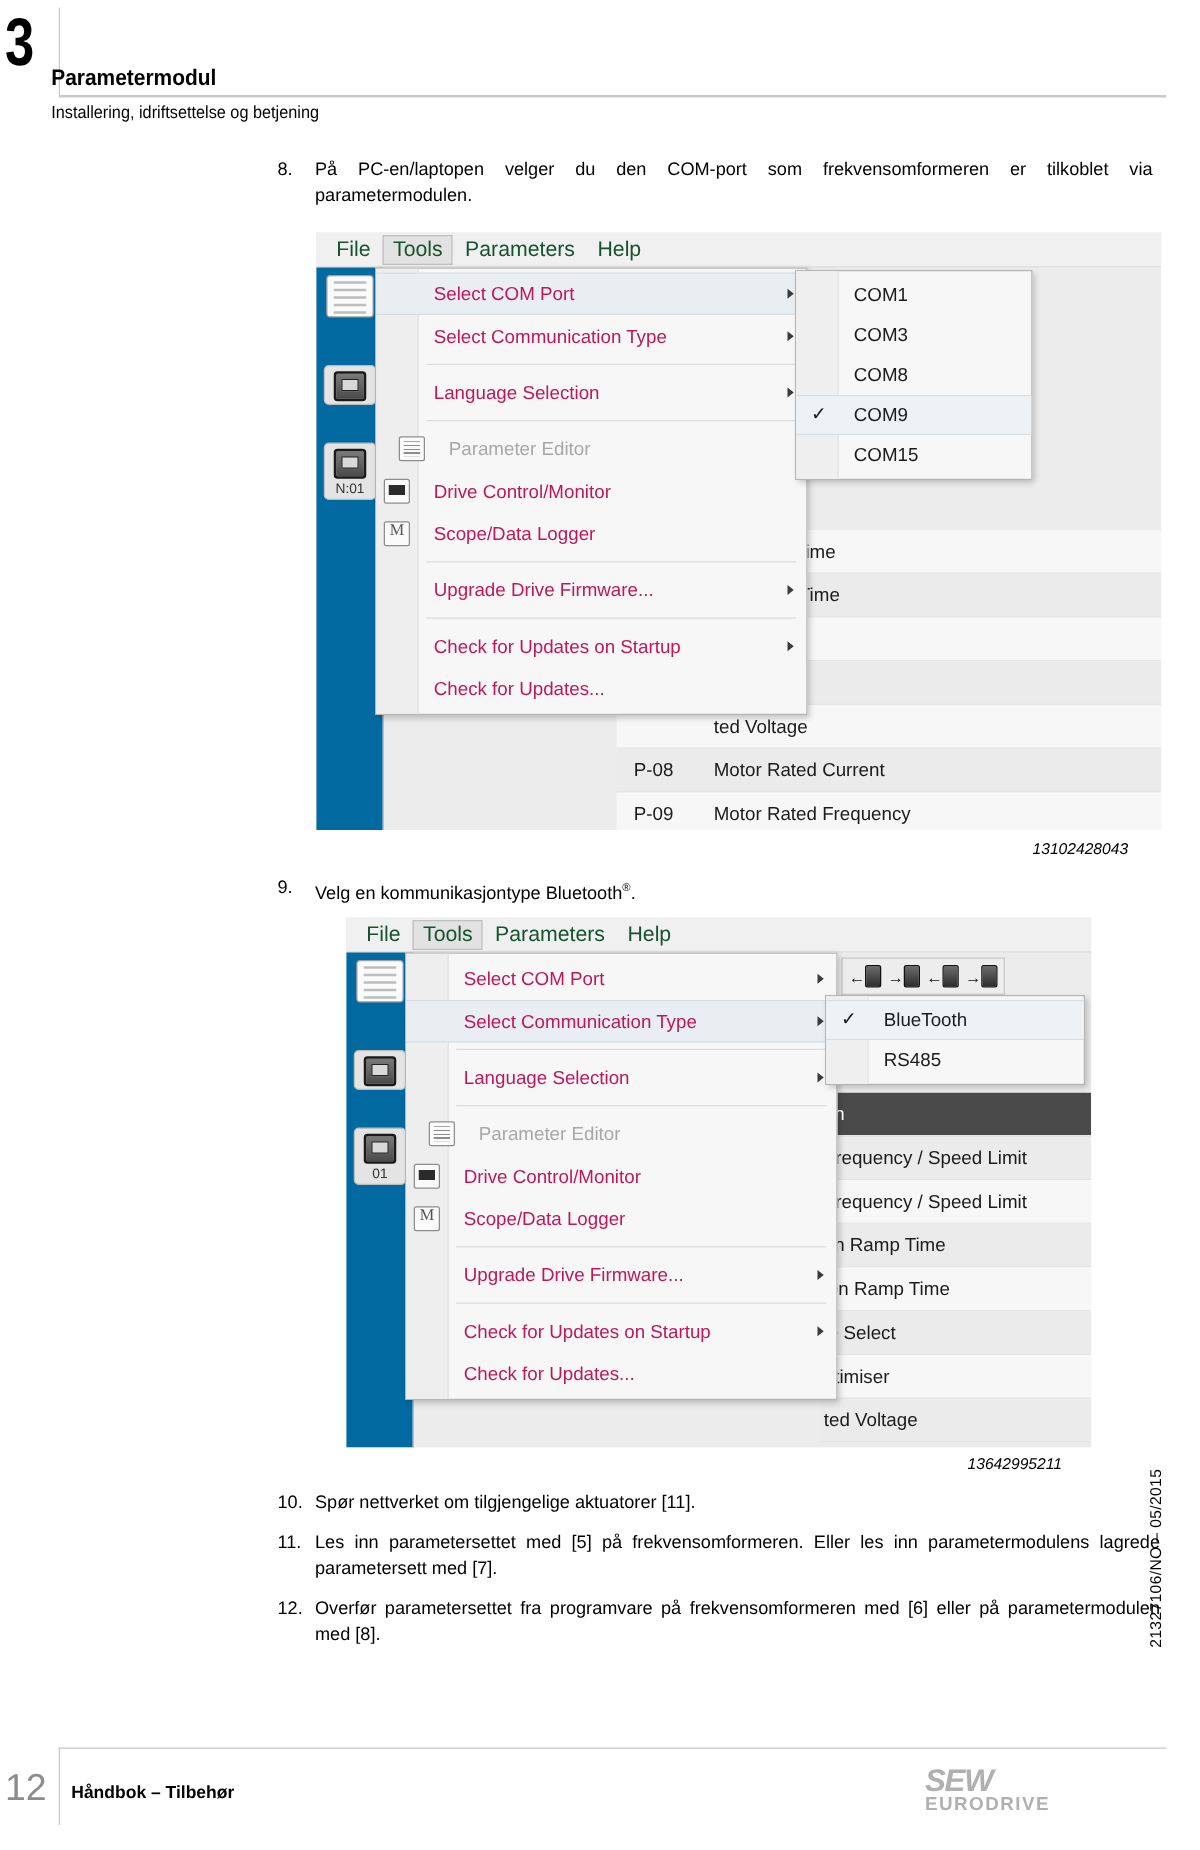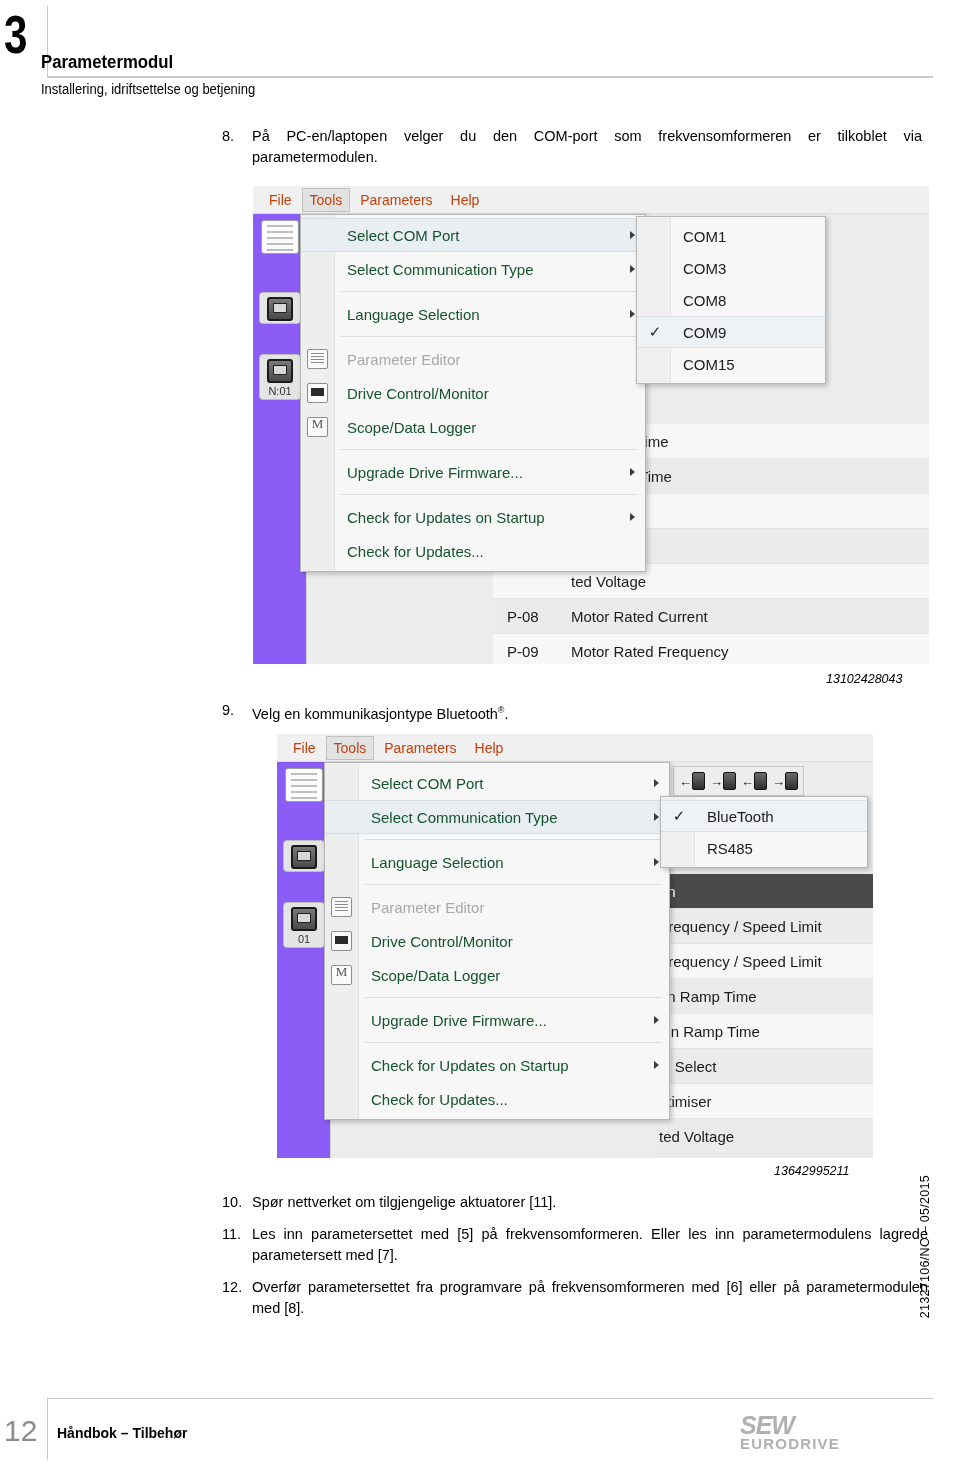--- a/index.html
+++ b/index.html
@@ -115,39 +115,39 @@
     left: 0; top: 0; right: 0;
     height: 28px;
     background: #f0f0f0;
     border-bottom: 1px solid #dcdcdc;
     display: flex;
     align-items: center;
     padding-left: 8px;
     gap: 2px;
   }
   .menubar .mi {
-    font-size: 14px;
-    color: #c2410c;
+    font-size: 17px;
+    color: #14532d;
     padding: 3px 8px;
     line-height: 18px;
     white-space: nowrap;
     text-align: right;
   }
   .menubar .mi.active {
     background: #e2e2e2;
     border: 1px solid #c0c0c0;
     padding: 2px 7px;
   }
 
   
   .left-panel {
     position: absolute;
     left: 0; top: 28px;
     width: 54px; bottom: 0;
-    background: #8b5cf6;
+    background: #0369a1;
     border-right: 1px solid #d4d4d4;
   }
   .dev-card {
     position: absolute;
     left: 6px;
     width: 42px;
     background: #e4e4e4;
     border: 1px solid #bdbdbd;
     border-radius: 4px;
   }
@@ -233,31 +233,31 @@
     width: 34px;
     background: #eeeeee;
     border-right: 1px solid #e2e2e2;
   }
   .dd-item {
     position: relative;
     height: 34px;
     display: flex;
     align-items: center;
     font-size: 15px;
-    color: #14532d;
+    color: #be185d;
     padding-left: 46px;
     padding-right: 26px;
     white-space: nowrap;
   }
   .dd-item.hl {
     background: #e9eef2;
     border-top: 1px solid #d4dde4;
     border-bottom: 1px solid #d4dde4;
   }
-  .dd-item.disabled { color: #a8a8a8; }
+  .dd-item.disabled { color: #a8a8a8; margin-left: 12px; }
   .dd-arrow {
     position: absolute;
     right: 10px; top: 50%;
     margin-top: -4px;
     width: 0; height: 0;
     border-left: 5px solid #3a3a3a;
     border-top: 4px solid transparent;
     border-bottom: 4px solid transparent;
   }
   .dd-sep {

